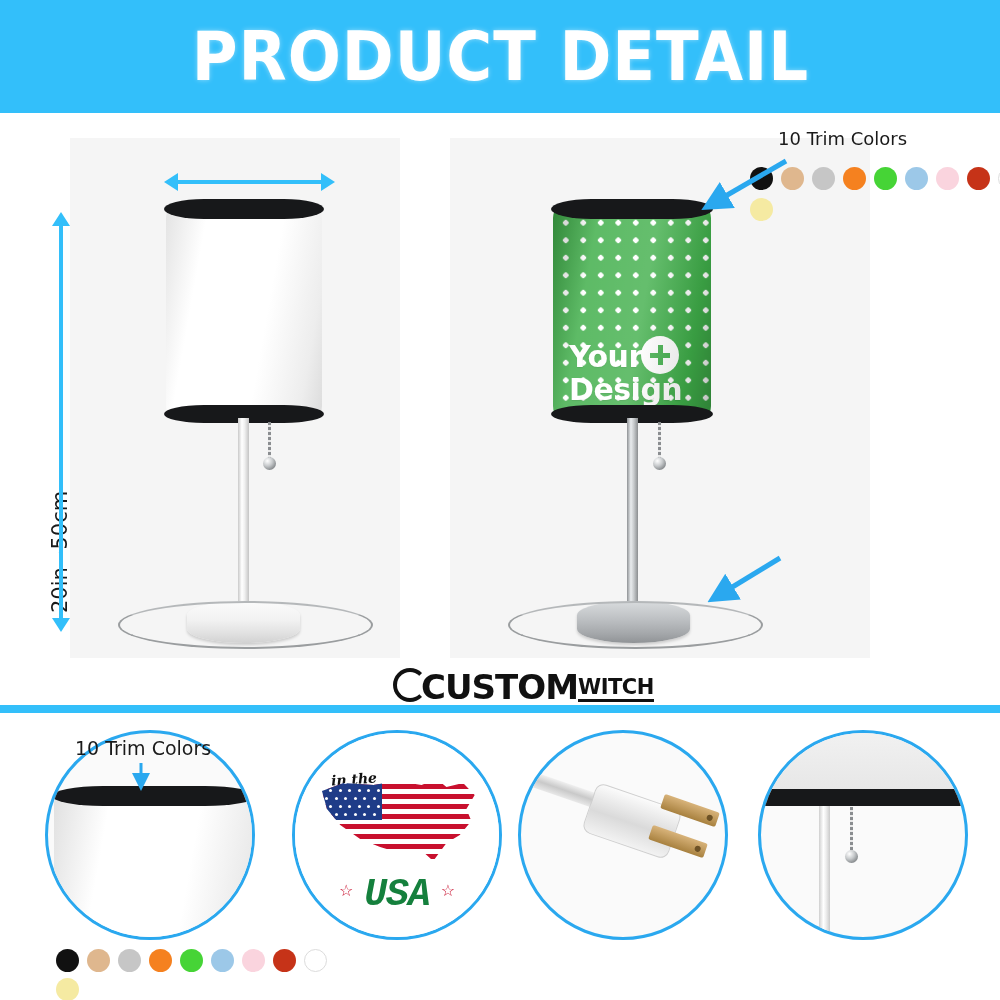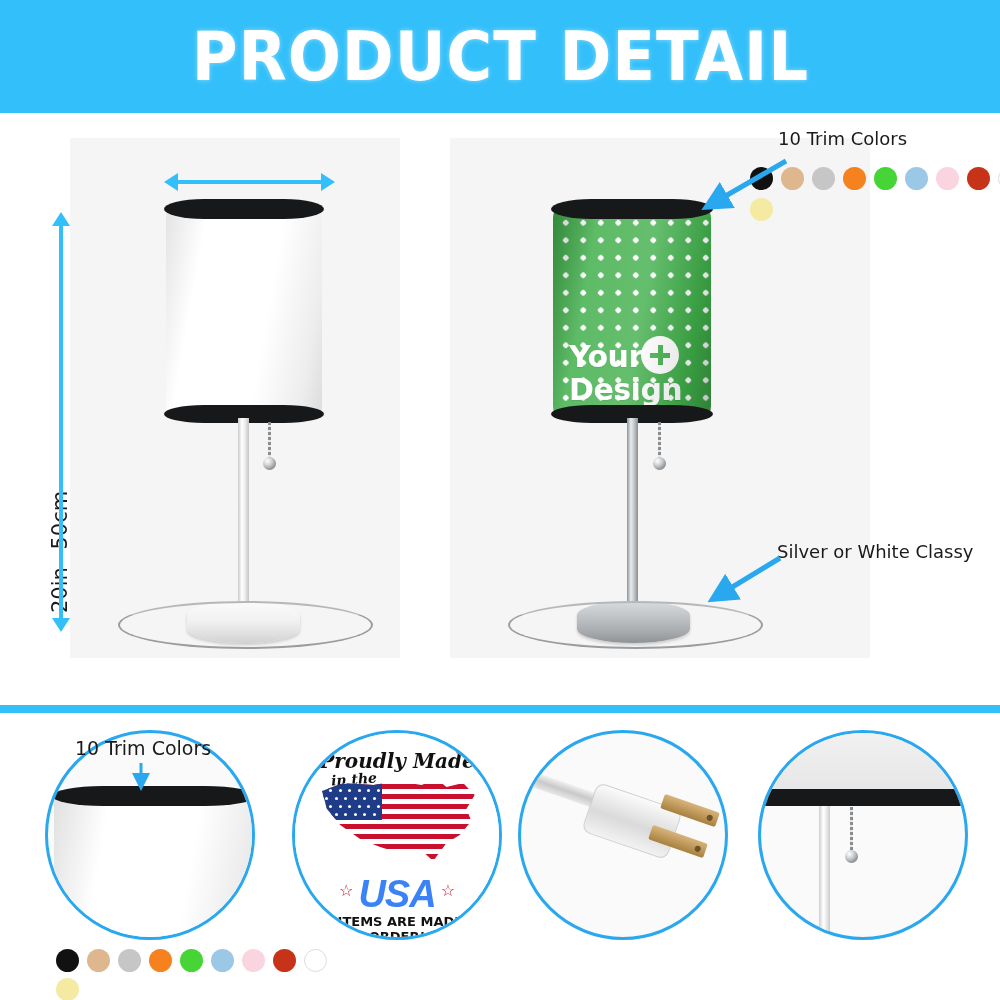--- a/index.html
+++ b/index.html
@@ -157,21 +157,21 @@
   .usa-top { position:absolute; width:100%; text-align:center; font-family:"DejaVu Serif", serif; font-style:italic; font-weight:700; color:#111; }
   .usa-map {
     position:absolute;
     background:repeating-linear-gradient(180deg,#c8102e 0 5px,#ffffff 5px 10px);
     clip-path: polygon(3% 18%, 16% 10%, 34% 12%, 48% 8%, 63% 12%, 72% 6%, 78% 14%, 88% 10%, 95% 22%, 90% 36%, 93% 48%, 86% 62%, 78% 70%, 70% 88%, 62% 76%, 50% 80%, 38% 74%, 26% 66%, 14% 52%, 6% 36%);
     border:1px solid #555;
   }
   .usa-canton {
     position:absolute; background:#1f3c88;
   }
-  .usa-word { position:absolute; width:100%; text-align:center; font-family:Liberation Sans, sans-serif; font-weight:700; font-style:italic; color:#3b82f6; }
+  .usa-word { position:absolute; width:100%; text-align:center; font-family:Liberation Mono, monospace; font-weight:700; font-style:italic; color:#15803d; }
   .usa-star { position:absolute; color:#c8102e; }
   .usa-bottom { position:absolute; width:100%; text-align:center; font-family:"DejaVu Sans", sans-serif; font-weight:700; color:#111; }
 
   
   .plug-cord {
     position:absolute; height:15px; border-radius:8px;
     background:linear-gradient(180deg,#f0f0f0,#c9c9c9 50%,#e8e8e8);
     transform:rotate(19deg);
   }
   .plug-body {
@@ -256,30 +256,34 @@
     </div>
   <svg style="position:absolute; left:690px; top:40px;" width="100" height="70">
     <defs>
       <marker id="ah1" markerWidth="6" markerHeight="6" refX="4" refY="3" orient="auto">
         <path d="M0,0 L6,3 L0,6 Z" fill="#2aa8ef"></path>
       </marker>
     </defs>
     <line x1="96" y1="8" x2="20" y2="52" stroke="#2aa8ef" stroke-width="5" marker-end="url(#ah1)"></line>
   </svg>
 
-  <div class="callout-label" style="left:777px; top:428px;">Silver or White Classy</div>
   <svg style="position:absolute; left:700px; top:440px;" width="90" height="60">
     <defs>
       <marker id="ah2" markerWidth="6" markerHeight="6" refX="4" refY="3" orient="auto">
         <path d="M0,0 L6,3 L0,6 Z" fill="#2aa8ef"></path>
       </marker>
     </defs>
     <line x1="80" y1="5" x2="16" y2="44" stroke="#2aa8ef" stroke-width="5" marker-end="url(#ah2)"></line>
   </svg>
 
+  <div class="brand" style="left:393px; top:555px;">
+    <div class="brand-c"></div>
+    <div class="brand-main">CUSTOM</div>
+    <div class="brand-sub">WITCH</div>
+  </div>
 </div>
 
 <div class="bottom-strip"></div>
 
 <div class="features">
 
   <div class="circle" style="left:45px; top:17px; width:210px; height:210px;">
     <div style="position:absolute; left:6px; top:62px; width:200px; height:160px;
                 background:linear-gradient(100deg,#e0e0e0 0%,#ffffff 25%,#ffffff 65%,#ebebeb 90%,#d8d8d8 100%);
                 border-radius:8px 8px 50% 50%/8px 8px 28% 28%;"></div>
@@ -304,21 +308,20 @@
       <span class="swatch" style="background: rgb(250, 212, 222);"></span>
       <span class="swatch" style="background: rgb(198, 51, 24);"></span>
       <span class="swatch white-sw" style="background: rgb(255, 255, 255);"></span>
     </div>
   <div class="swatch-row" style="left:56px; top:265px;">
       <span class="swatch" style="background: rgb(245, 234, 162);"></span>
     </div>
 
   <div class="circle" style="left:292px; top:17px; width:210px; height:210px; background:#ffffff;">
     <div class="usa-badge">
-      <div class="usa-top" style="top:16px; font-size:20px;">Proudly Made</div>
       <div class="usa-top" style="top:38px; left:36px; width:auto; font-size:14px; transform:rotate(-4deg);">in the</div>
       <div class="usa-map" style="left:22px; top:40px; width:166px; height:100px;">
         <div class="usa-canton" style="left:2px; top:2px; width:62px; height:44px;">
             <i style="position: absolute; width: 3px; height: 3px; border-radius: 50%; background: rgb(255, 255, 255); left: 5px; top: 5px;"></i>
             <i style="position: absolute; width: 3px; height: 3px; border-radius: 50%; background: rgb(255, 255, 255); left: 14.5px; top: 5px;"></i>
             <i style="position: absolute; width: 3px; height: 3px; border-radius: 50%; background: rgb(255, 255, 255); left: 24px; top: 5px;"></i>
             <i style="position: absolute; width: 3px; height: 3px; border-radius: 50%; background: rgb(255, 255, 255); left: 33.5px; top: 5px;"></i>
             <i style="position: absolute; width: 3px; height: 3px; border-radius: 50%; background: rgb(255, 255, 255); left: 43px; top: 5px;"></i>
             <i style="position: absolute; width: 3px; height: 3px; border-radius: 50%; background: rgb(255, 255, 255); left: 52.5px; top: 5px;"></i>
             <i style="position: absolute; width: 3px; height: 3px; border-radius: 50%; background: rgb(255, 255, 255); left: 9px; top: 13px;"></i>
@@ -343,21 +346,20 @@
             <i style="position: absolute; width: 3px; height: 3px; border-radius: 50%; background: rgb(255, 255, 255); left: 14.5px; top: 37px;"></i>
             <i style="position: absolute; width: 3px; height: 3px; border-radius: 50%; background: rgb(255, 255, 255); left: 24px; top: 37px;"></i>
             <i style="position: absolute; width: 3px; height: 3px; border-radius: 50%; background: rgb(255, 255, 255); left: 33.5px; top: 37px;"></i>
             <i style="position: absolute; width: 3px; height: 3px; border-radius: 50%; background: rgb(255, 255, 255); left: 43px; top: 37px;"></i>
             <i style="position: absolute; width: 3px; height: 3px; border-radius: 50%; background: rgb(255, 255, 255); left: 52.5px; top: 37px;"></i>
           </div>
       </div>
       <div class="usa-star" style="left:44px; top:148px; font-size:16px;">☆</div>
       <div class="usa-word" style="top:140px; font-size:38px; letter-spacing:-1px;">USA</div>
       <div class="usa-star" style="right:44px; top:148px; font-size:16px;">☆</div>
-      <div class="usa-bottom" style="top:181px; font-size:13px;">ALL ITEMS ARE MADE TO ORDER!</div>
     </div>
   </div>
 
   <div class="circle" style="left:518px; top:17px; width:210px; height:210px;">
     <div class="plug-cord" style="left:-4px; top:52px; width:108px;"></div>
     <div class="plug-body" style="left:66px; top:62px; width:90px; height:52px;"></div>
     <div class="plug-prong" style="left:140px; top:70px; width:58px; height:15px;">
       <div class="hole"></div>
     </div>
     <div class="plug-prong" style="left:128px; top:101px; width:58px; height:15px;">

